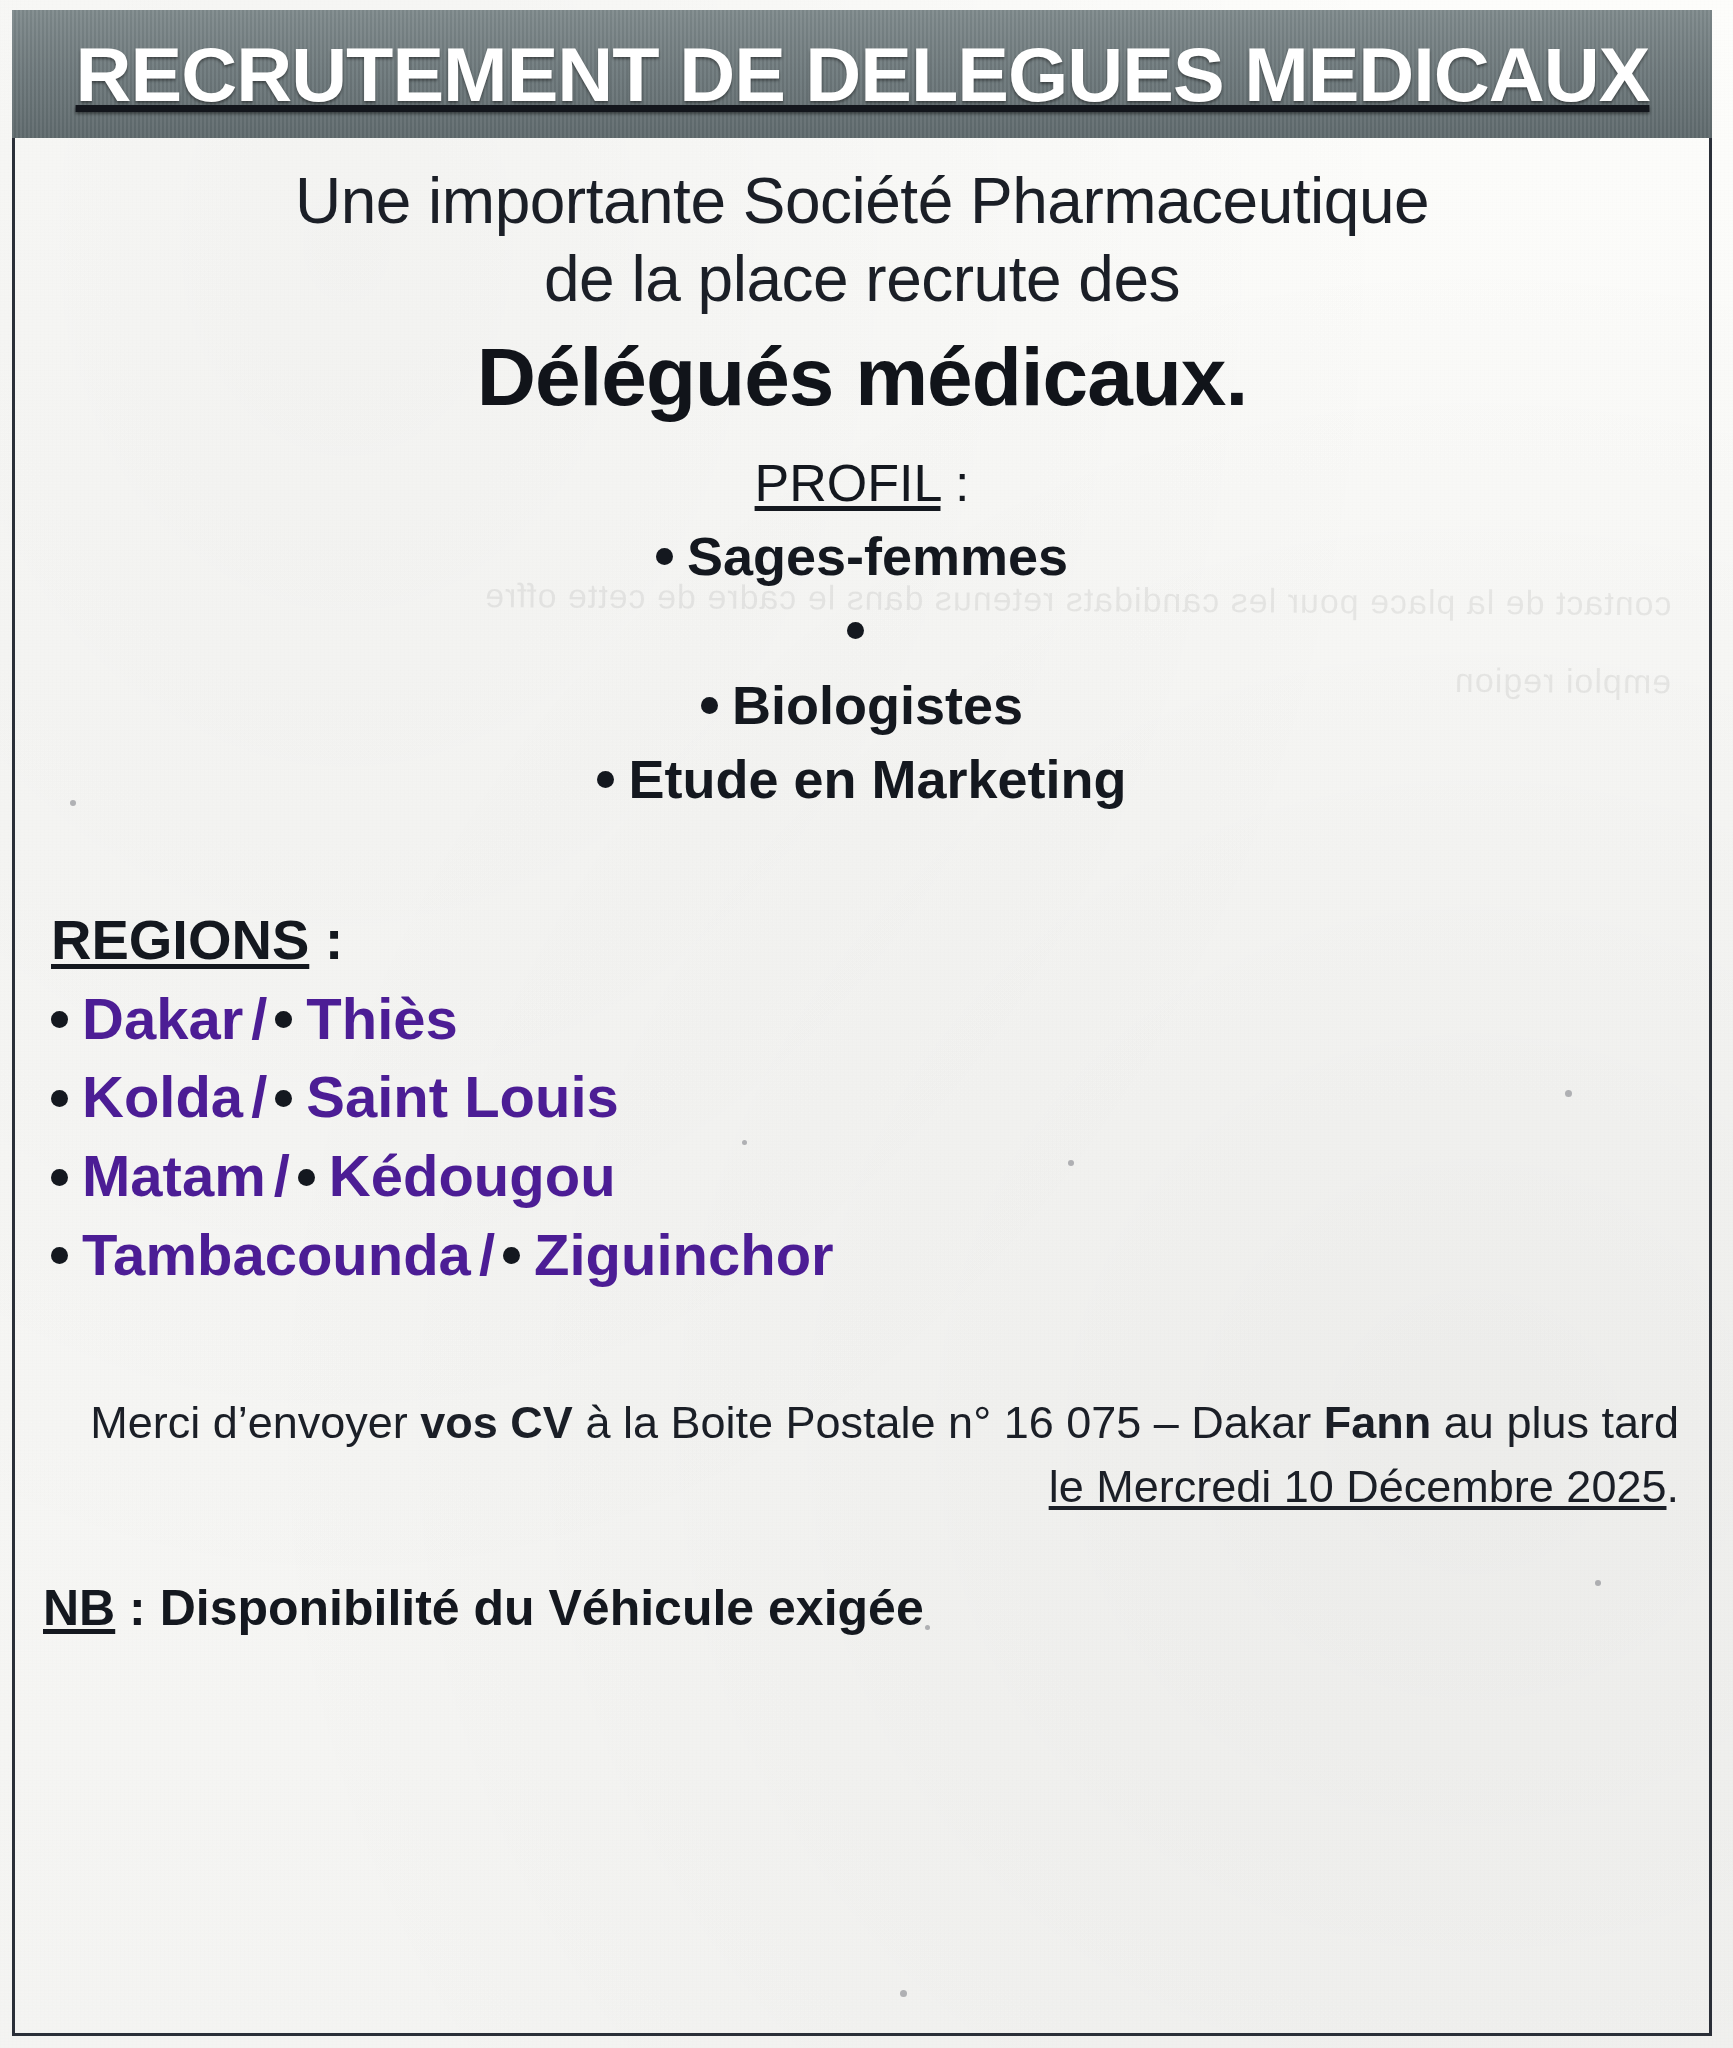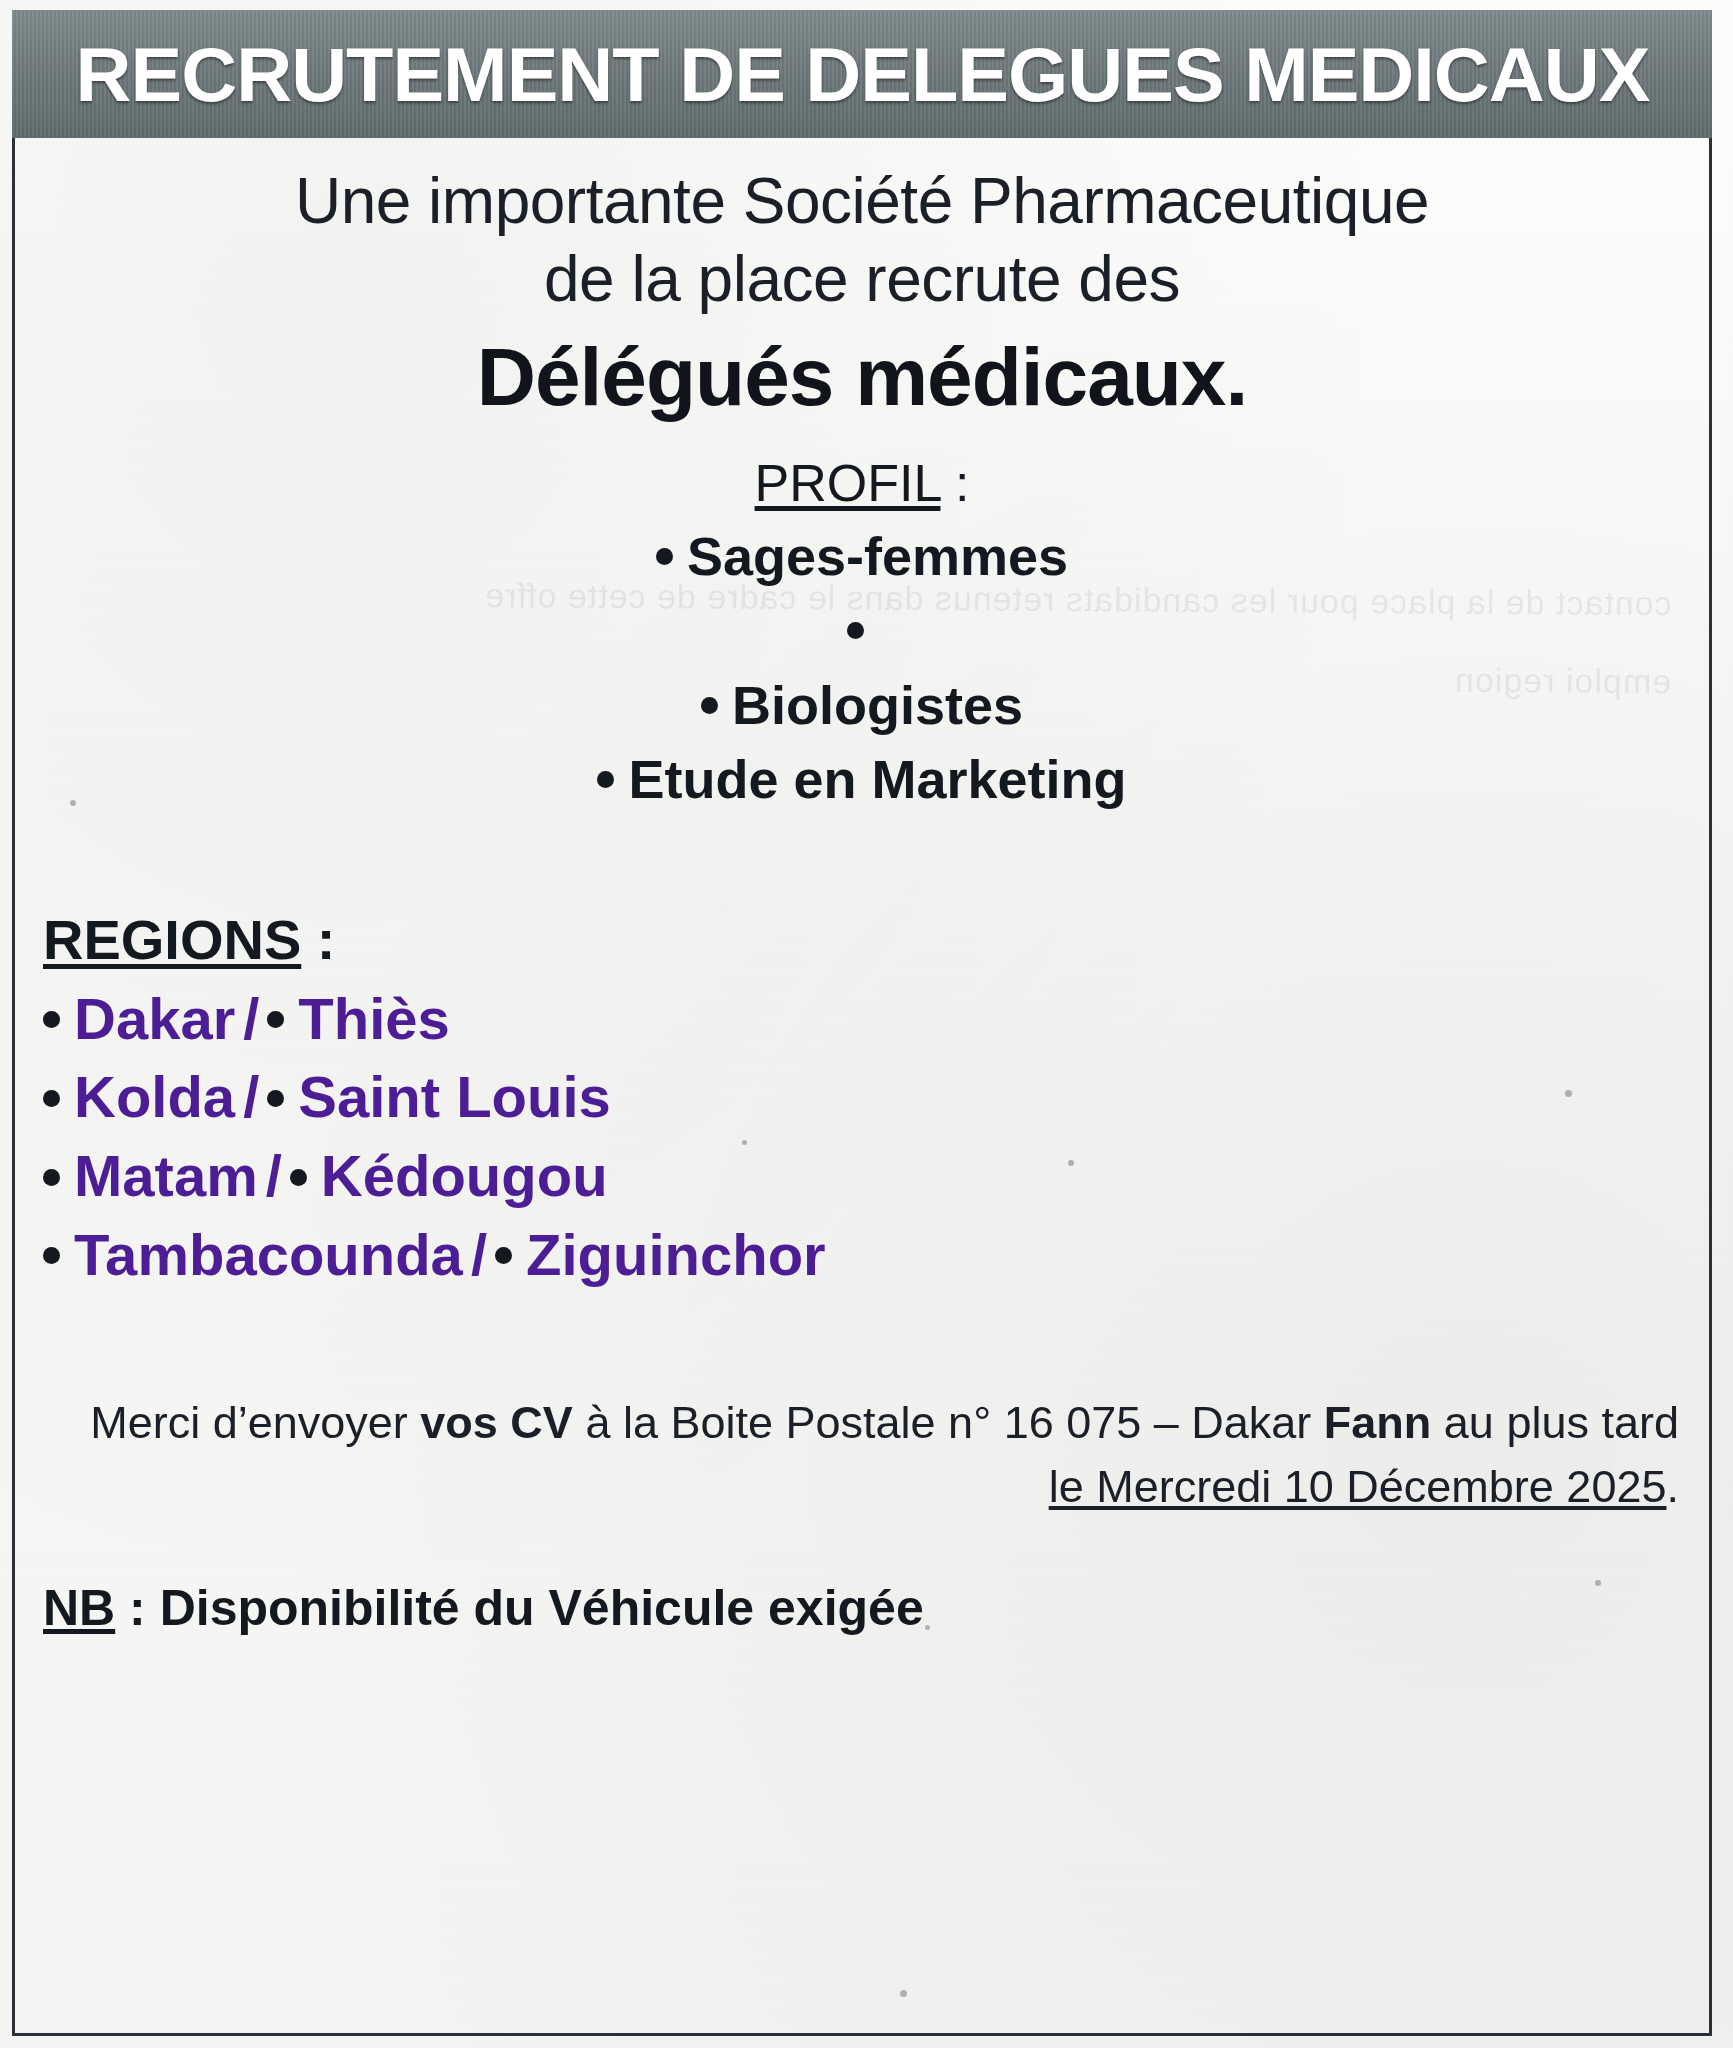--- a/index.html
+++ b/index.html
@@ -70,20 +70,21 @@
     left: 12px;
     top: 10px;
     width: 1700px;
     height: 128px;
     background: linear-gradient(180deg, #7f8a8c 0%, #6f7a7d 45%, #5f6a6d 100%);
     display: flex;
     align-items: center;
     justify-content: center;
     box-sizing: border-box;
     overflow: hidden;
+    text-decoration: underline;
   }
   .banner::after {
     content: "";
     position: absolute;
     inset: 0;
     background: repeating-linear-gradient(90deg, rgba(255,255,255,0.05) 0 2px, rgba(0,0,0,0.04) 2px 4px);
     pointer-events: none;
   }
   .banner-title {
     position: relative;
@@ -160,21 +161,21 @@
     border-radius: 50%;
     background: #14181f;
     vertical-align: middle;
     margin-right: 14px;
     position: relative;
     top: -4px;
   }
 
   .regions-block {
     margin-top: 90px;
-    padding-left: 28px;
+    padding-left: 36px;
   }
   .regions-title {
     font-size: 56px;
     font-weight: bold;
     color: #14181f;
     margin-bottom: 8px;
   }
   .regions-title .u {
     text-decoration: underline;
     text-underline-offset: 5px;

